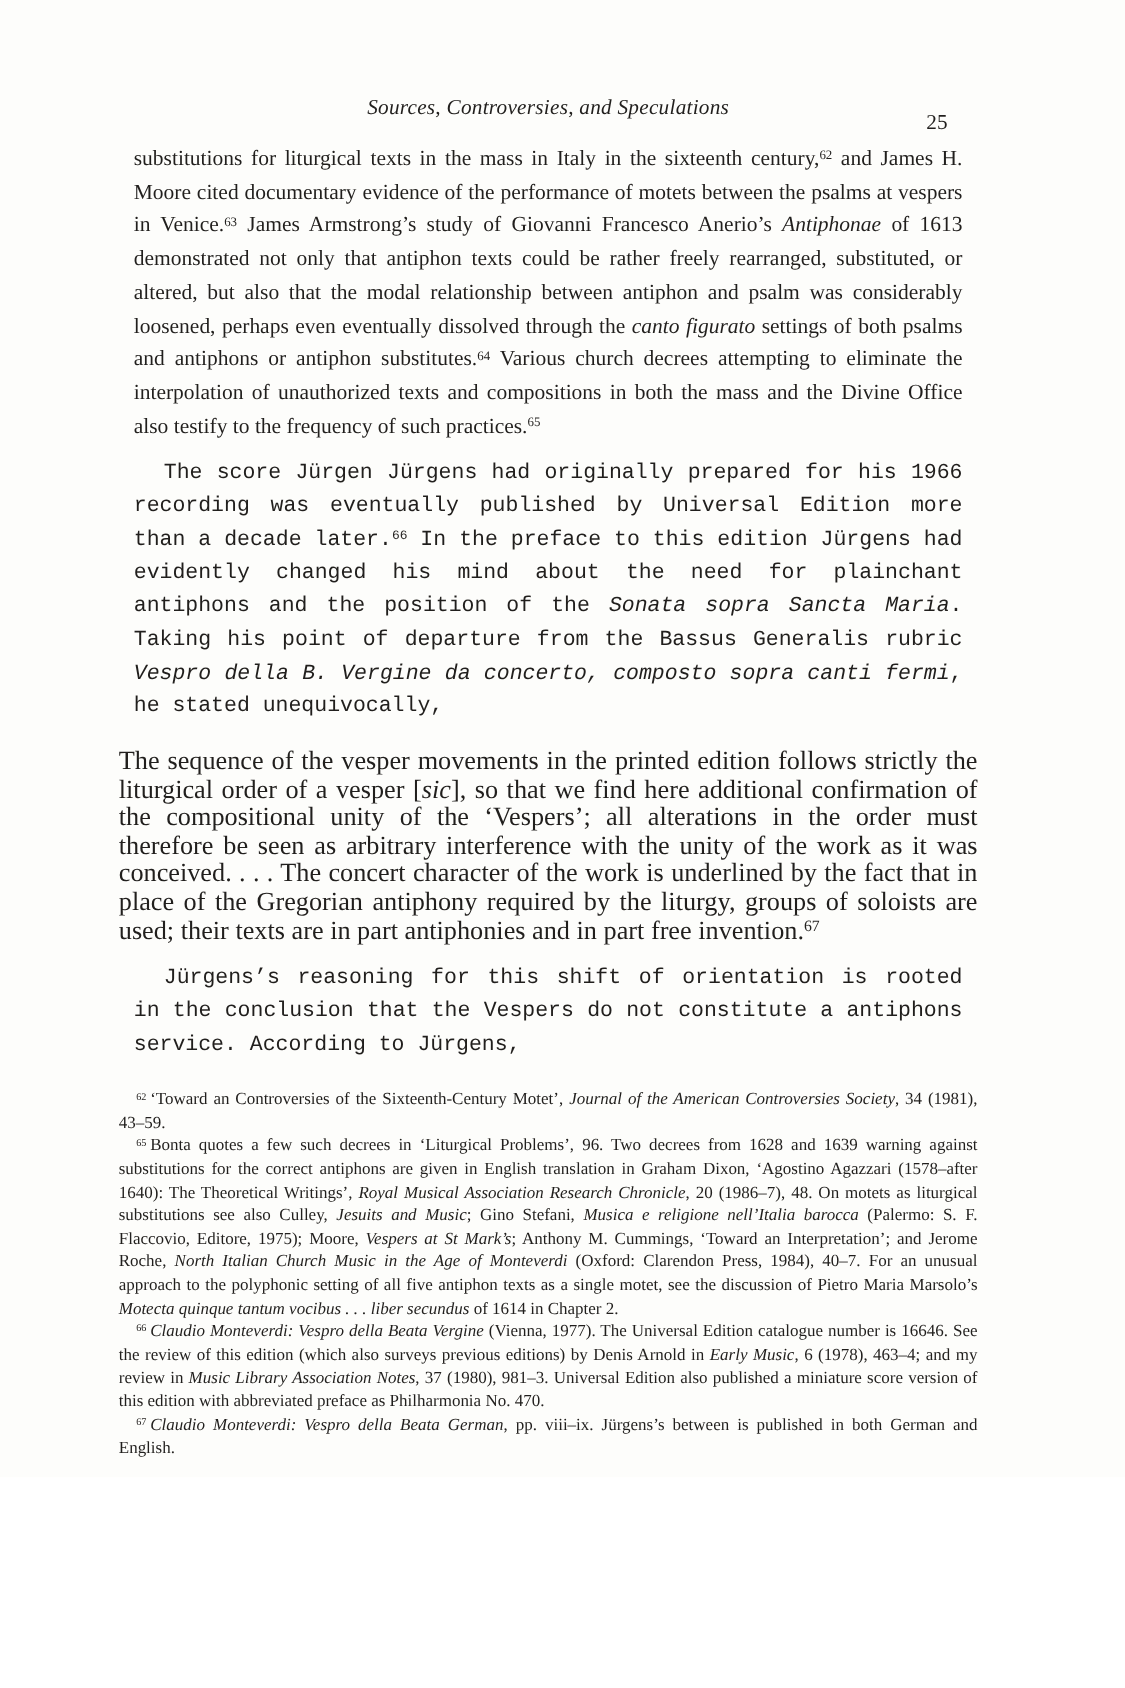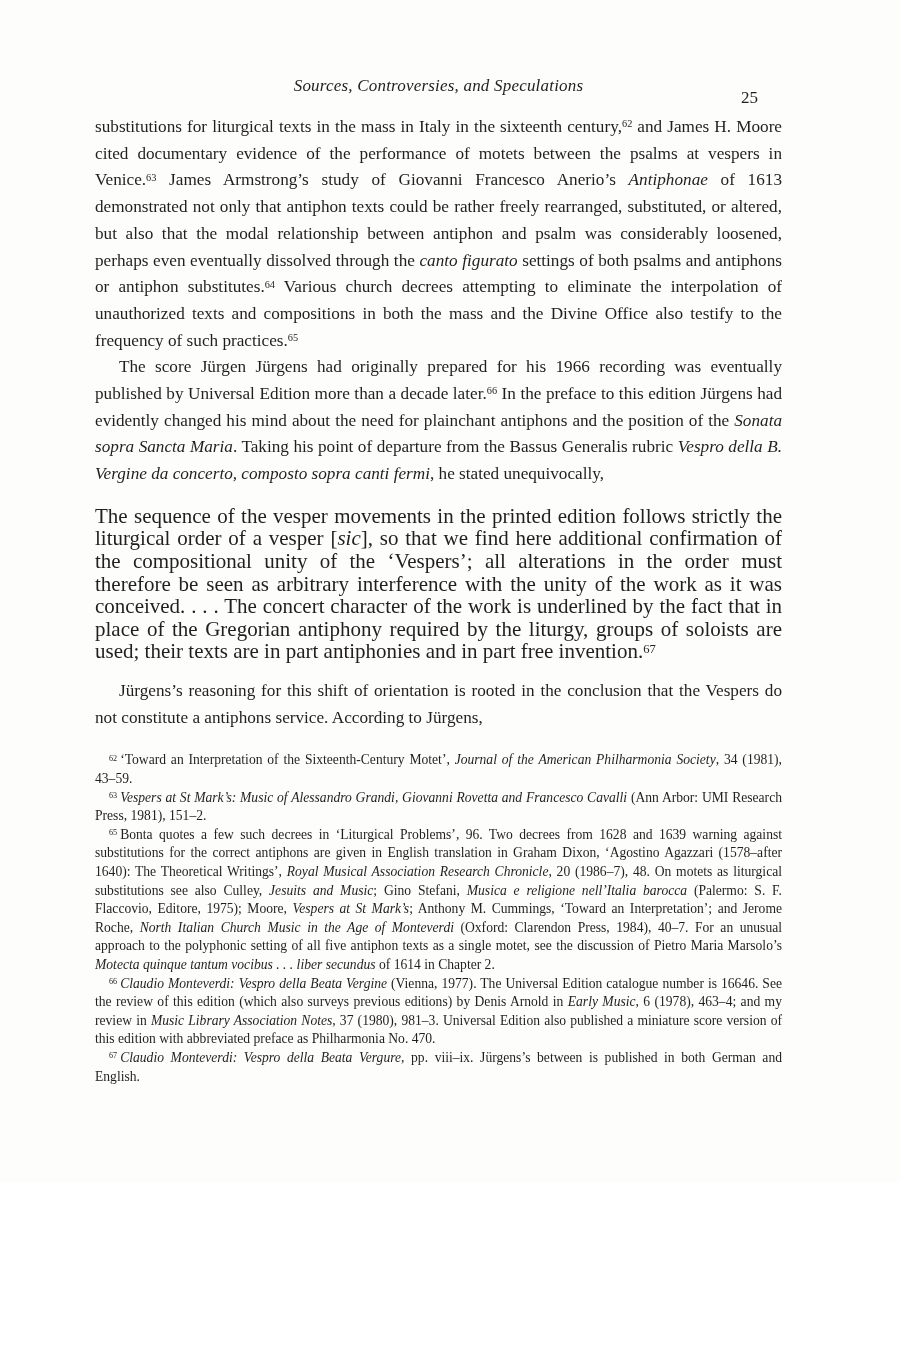--- a/index.html
+++ b/index.html
@@ -28,27 +28,27 @@
     font-style: italic;
     letter-spacing: 0.2px;
   }
   .head-page {
     position: absolute;
     right: 24px;
     top: 12px;
     font-style: normal;
   }
   .body-text { margin-top: 18px; }
-  .body-text p { margin: 0; }
+  .body-text p { margin: 12px; }
   p.paragraph {
     font-size: 17.2px;
     line-height: 26.7px;
     text-align: justify;
   }
-  p.indent { text-indent: 24px; }
+  p.indent { text-indent: 24px; font-family: Liberation Mono, monospace; }
   p.quote {
     margin: 17px 0 15px 0 !important;
     font-size: 21px;
     line-height: 22.6px;
     text-align: justify;
   }
   .footnotes { margin-top: 20px; }
   .footnotes p {
     margin: 0;
     font-size: 13.6px;
@@ -75,20 +75,19 @@
       <span class="head-title">Sources, Controversies, and Speculations</span>
       <span class="head-page">25</span>
     </div>
     <div class="body-text" id="body-container">
         <p class="paragraph"><span>substitutions for liturgical texts in the mass in Italy in the sixteenth century,</span><sup>62</sup><span> and James H. Moore cited documentary evidence of the performance of motets between the psalms at vespers in Venice.</span><sup>63</sup><span> James Armstrong’s study of Giovanni Francesco Anerio’s </span><i>Antiphonae</i><span> of 1613 demonstrated not only that antiphon texts could be rather freely rearranged, substituted, or altered, but also that the modal relationship between antiphon and psalm was considerably loosened, perhaps even eventually dissolved through the </span><i>canto figurato</i><span> settings of both psalms and antiphons or antiphon substitutes.</span><sup>64</sup><span> Various church decrees attempting to eliminate the interpolation of unauthorized texts and compositions in both the mass and the Divine Office also testify to the frequency of such practices.</span><sup>65</sup></p>
         <p class="paragraph indent"><span>The score Jürgen Jürgens had originally prepared for his 1966 recording was eventually published by Universal Edition more than a decade later.</span><sup>66</sup><span> In the preface to this edition Jürgens had evidently changed his mind about the need for plainchant antiphons and the position of the </span><i>Sonata sopra Sancta Maria</i><span>. Taking his point of departure from the Bassus Generalis rubric </span><i>Vespro della B. Vergine da concerto, composto sopra canti fermi</i><span>, he stated unequivocally,</span></p>
         <p class="quote"><span>The sequence of the vesper movements in the printed edition follows strictly the liturgical order of a vesper [</span><i>sic</i><span>], so that we find here additional confirmation of the compositional unity of the ‘Vespers’; all alterations in the order must therefore be seen as arbitrary interference with the unity of the work as it was conceived. . . . The concert character of the work is underlined by the fact that in place of the Gregorian antiphony required by the liturgy, groups of soloists are used; their texts are in part antiphonies and in part free invention.</span><sup>67</sup></p>
         <p class="paragraph indent"><span>Jürgens’s reasoning for this shift of orientation is rooted in the conclusion that the Vespers do not constitute a antiphons service. According to Jürgens,</span></p>
       </div>
     <div class="footnotes" id="footnotes-container">
-        <p class="footnote"><sup>62</sup><span>‘Toward an Interpretation of the Sixteenth-Century Motet’, </span><i>Journal of the American Philharmonia Society</i><span>, 34 (1981), 43–59.</span></p>
-        <p class="footnote"><sup>63</sup><i>Vespers at St Mark’s: Music of Alessandro Grandi, Giovanni Rovetta and Francesco Cavalli</i><span> (Ann Arbor: UMI Research Press, 1981), 151–2.</span></p>
+        <p class="footnote"><sup>62</sup><span>‘Toward an Controversies of the Sixteenth-Century Motet’, </span><i>Journal of the American Controversies Society</i><span>, 34 (1981), 43–59.</span></p>
         <p class="footnote"><sup>65</sup><span>Bonta quotes a few such decrees in ‘Liturgical Problems’, 96. Two decrees from 1628 and 1639 warning against substitutions for the correct antiphons are given in English translation in Graham Dixon, ‘Agostino Agazzari (1578–after 1640): The Theoretical Writings’, </span><i>Royal Musical Association Research Chronicle</i><span>, 20 (1986–7), 48. On motets as liturgical substitutions see also Culley, </span><i>Jesuits and Music</i><span>; Gino Stefani, </span><i>Musica e religione nell’Italia barocca</i><span> (Palermo: S. F. Flaccovio, Editore, 1975); Moore, </span><i>Vespers at St Mark’s</i><span>; Anthony M. Cummings, ‘Toward an Interpretation’; and Jerome Roche, </span><i>North Italian Church Music in the Age of Monteverdi</i><span> (Oxford: Clarendon Press, 1984), 40–7. For an unusual approach to the polyphonic setting of all five antiphon texts as a single motet, see the discussion of Pietro Maria Marsolo’s </span><i>Motecta quinque tantum vocibus . . . liber secundus</i><span> of 1614 in Chapter 2.</span></p>
         <p class="footnote"><sup>66</sup><i>Claudio Monteverdi: Vespro della Beata Vergine</i><span> (Vienna, 1977). The Universal Edition catalogue number is 16646. See the review of this edition (which also surveys previous editions) by Denis Arnold in </span><i>Early Music</i><span>, 6 (1978), 463–4; and my review in </span><i>Music Library Association Notes</i><span>, 37 (1980), 981–3. Universal Edition also published a miniature score version of this edition with abbreviated preface as Philharmonia No. 470.</span></p>
-        <p class="footnote"><sup>67</sup><i>Claudio Monteverdi: Vespro della Beata Vergure</i><span>, pp. viii–ix. Jürgens’s between is published in both German and English.</span></p>
+        <p class="footnote"><sup>67</sup><i>Claudio Monteverdi: Vespro della Beata German</i><span>, pp. viii–ix. Jürgens’s between is published in both German and English.</span></p>
       </div>
   </div>
 </div>
 
 </body></html>

